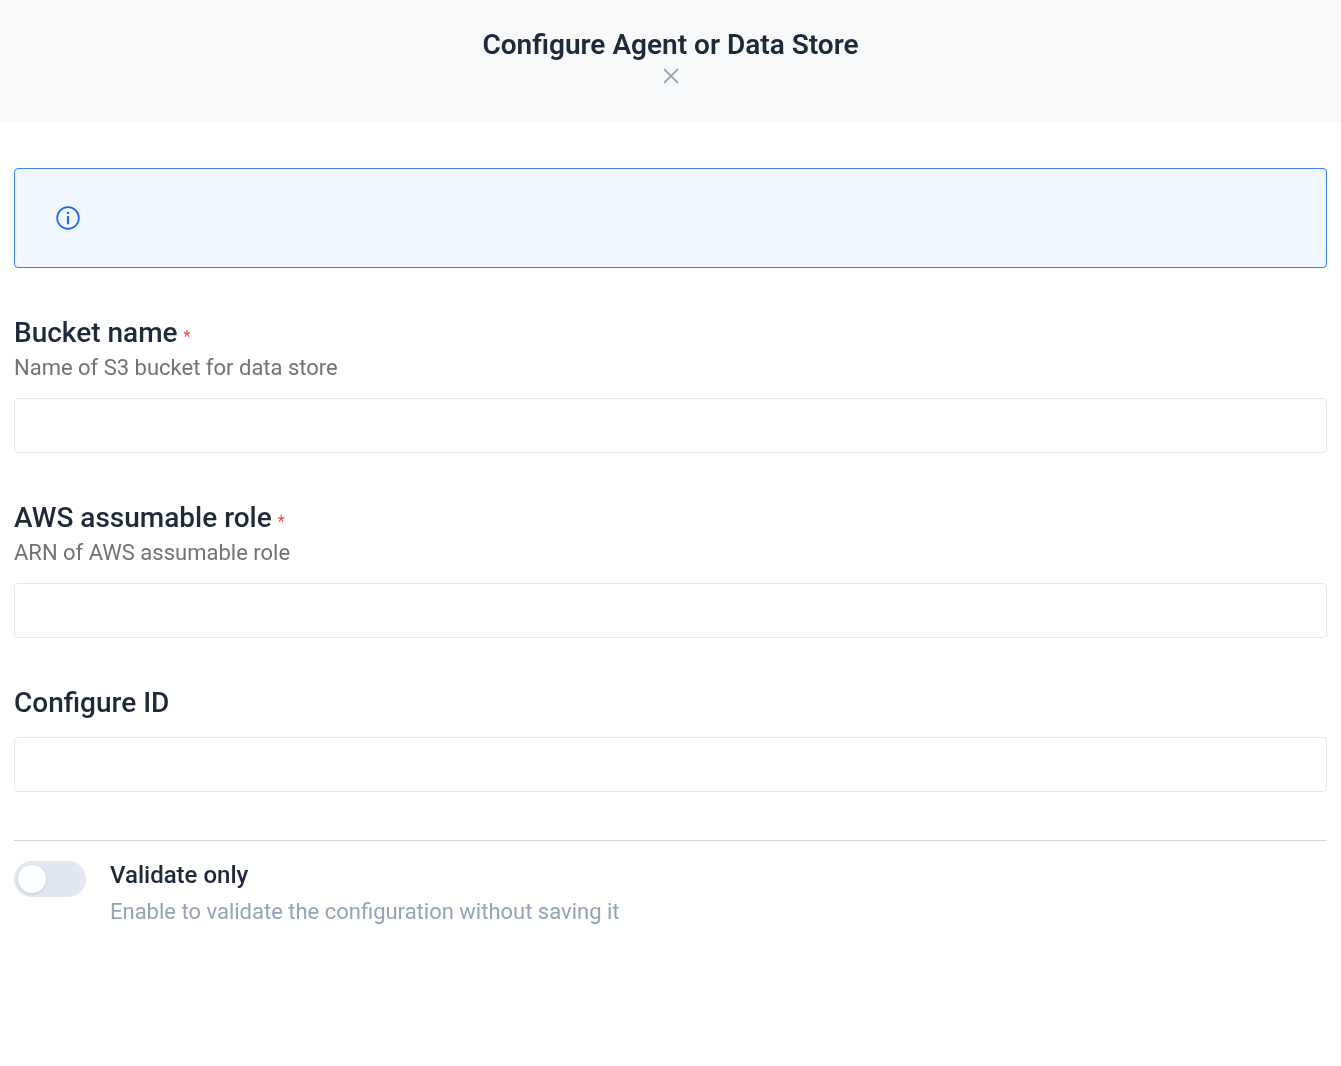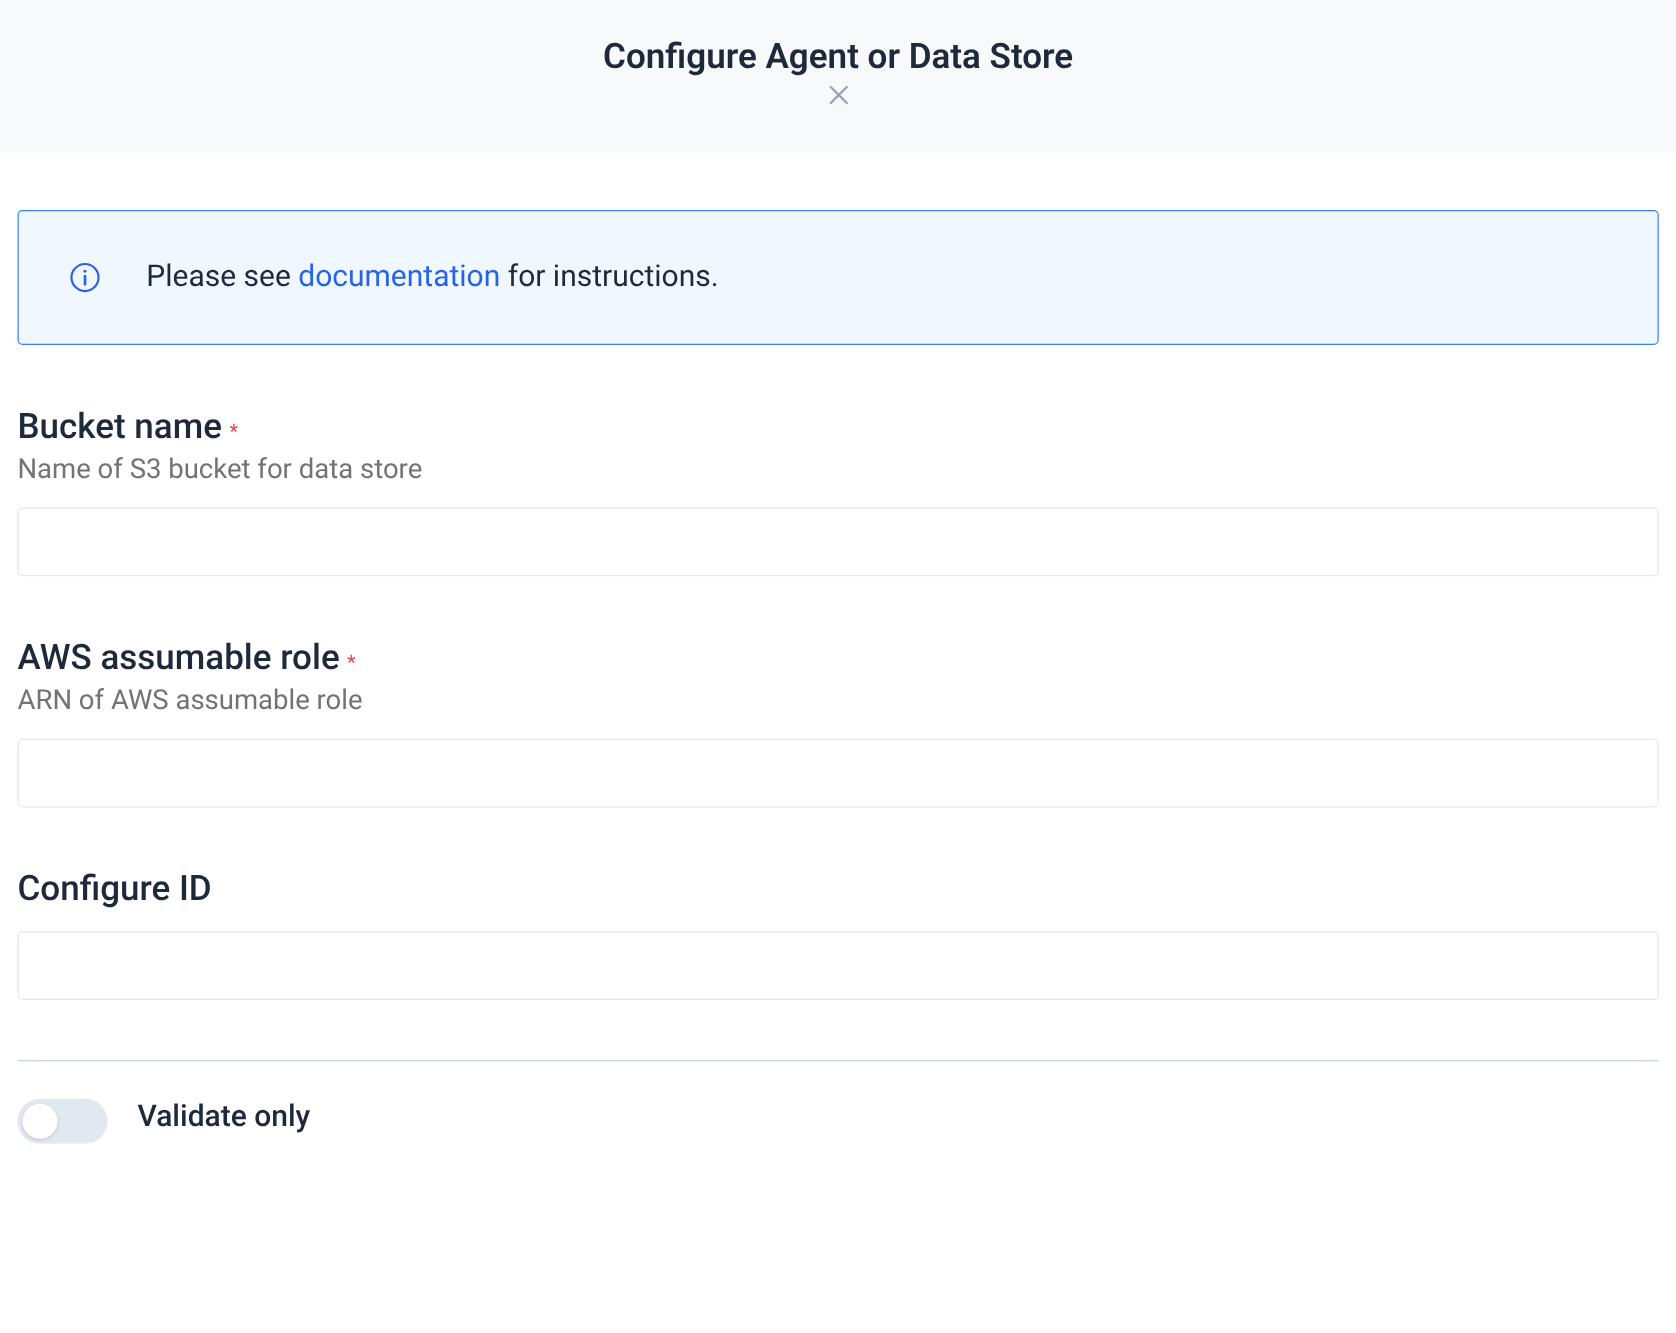--- a/index.html
+++ b/index.html
@@ -102,21 +102,21 @@
       font-family: inherit;
       background: #ffffff;
       color: #1e293b;
     }
     .divider {
       margin-top: 48px;
       border: none;
       border-top: 1px solid #cbd5e1;
     }
     .toggle-row {
-      margin-top: 30px;
+      margin-top: 20px;
       display: flex;
       align-items: flex-start;
       gap: 24px;
     }
     .toggle-switch {
       position: relative;
       width: 72px;
       height: 36px;
       background: #e2e8f0;
       border-radius: 18px;
@@ -167,23 +167,20 @@
 <div class="content">
 
   <div class="info-banner">
     <span class="info-icon">
       <svg viewBox="0 0 24 24" fill="none" stroke="#2563eb" stroke-width="1.6">
         <circle cx="12" cy="12" r="10"></circle>
         <line x1="12" y1="11" x2="12" y2="17" stroke-width="2" stroke-linecap="round"></line>
         <circle cx="12" cy="7.3" r="1.1" fill="#2563eb" stroke="none"></circle>
       </svg>
     </span>
-    <div class="info-text">
-      <span>Please see </span><a href="#" class="info-link">documentation</a><span> for instructions.</span>
-    </div>
   </div>
 
   <div class="form-group">
     <div>
       <span class="field-label">Bucket name</span>
       <span class="required-mark">*</span>
     </div>
     <div class="field-help">Name of S3 bucket for data store</div>
     <input type="text" class="text-input" value="" style="">
   </div>
@@ -205,16 +202,17 @@
   </div>
 
   <hr class="divider">
 
   <div class="toggle-row">
     <button class="toggle-switch" aria-pressed="false">
       <span class="toggle-knob"></span>
     </button>
     <div class="toggle-text">
       <span class="toggle-label">Validate only</span>
+      <span class="toggle-help">Enable to validate the configuration without saving it</span>
     </div>
   </div>
 
 </div>
 
 </body></html>

